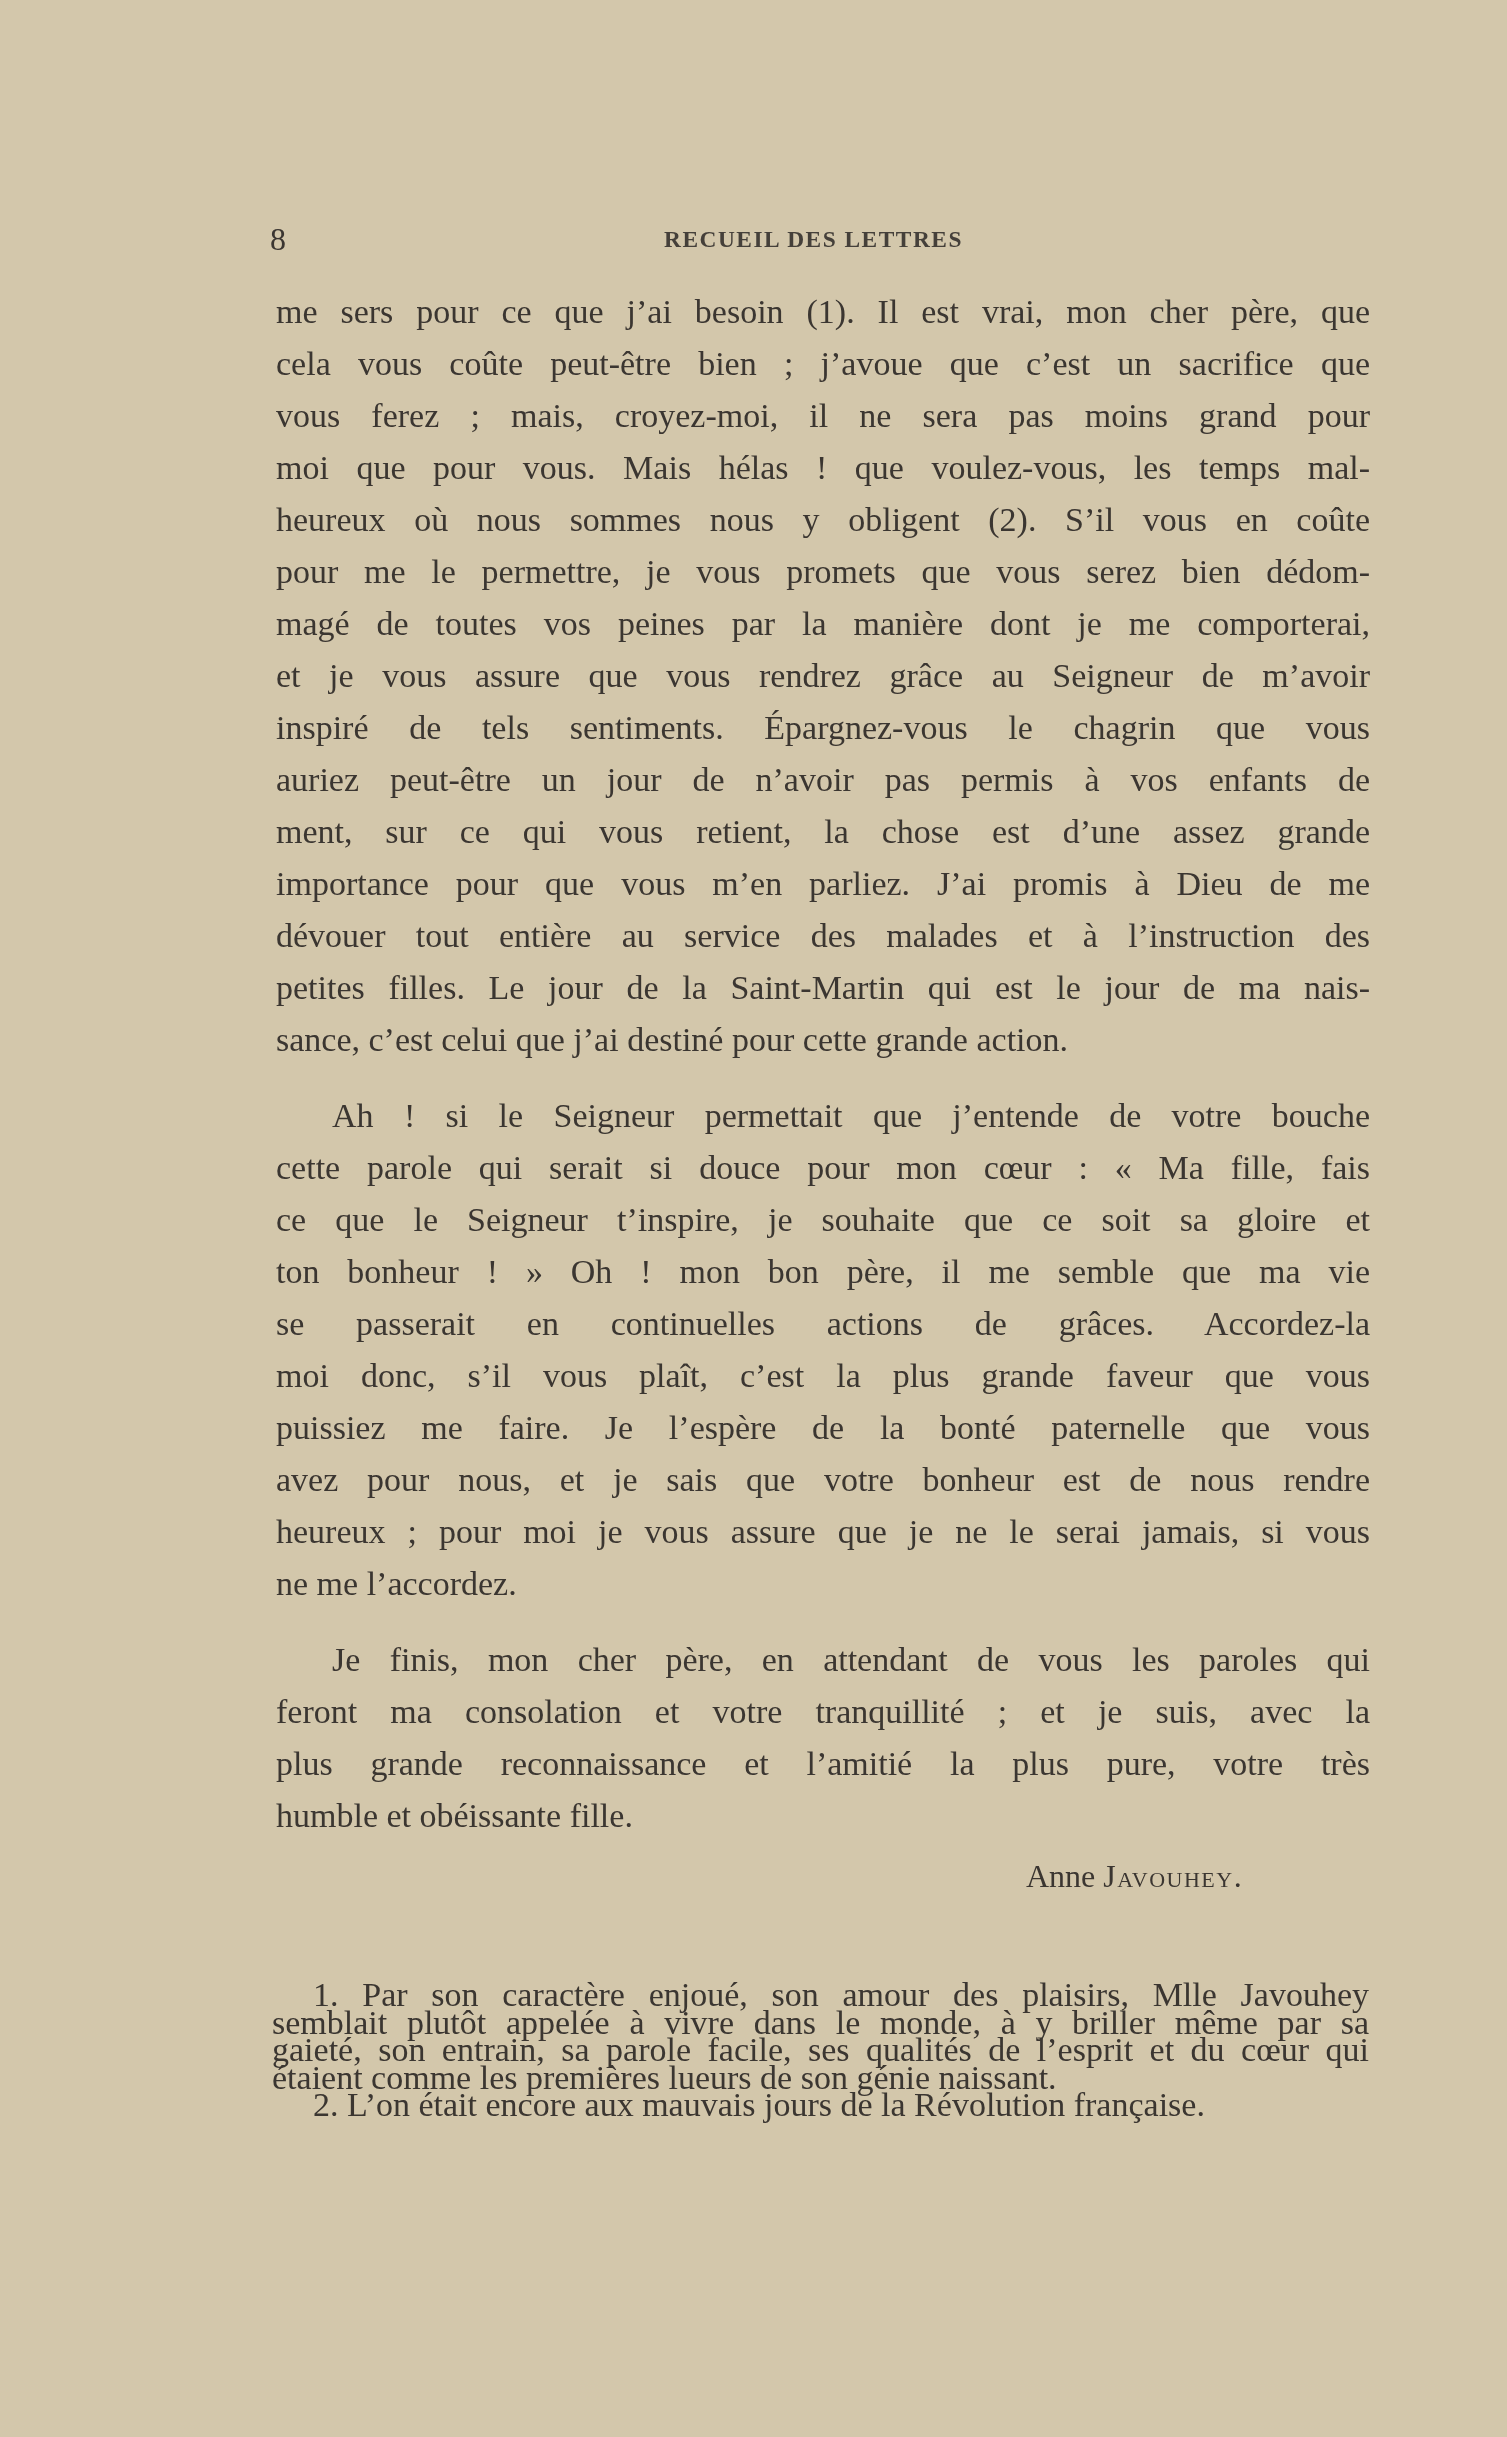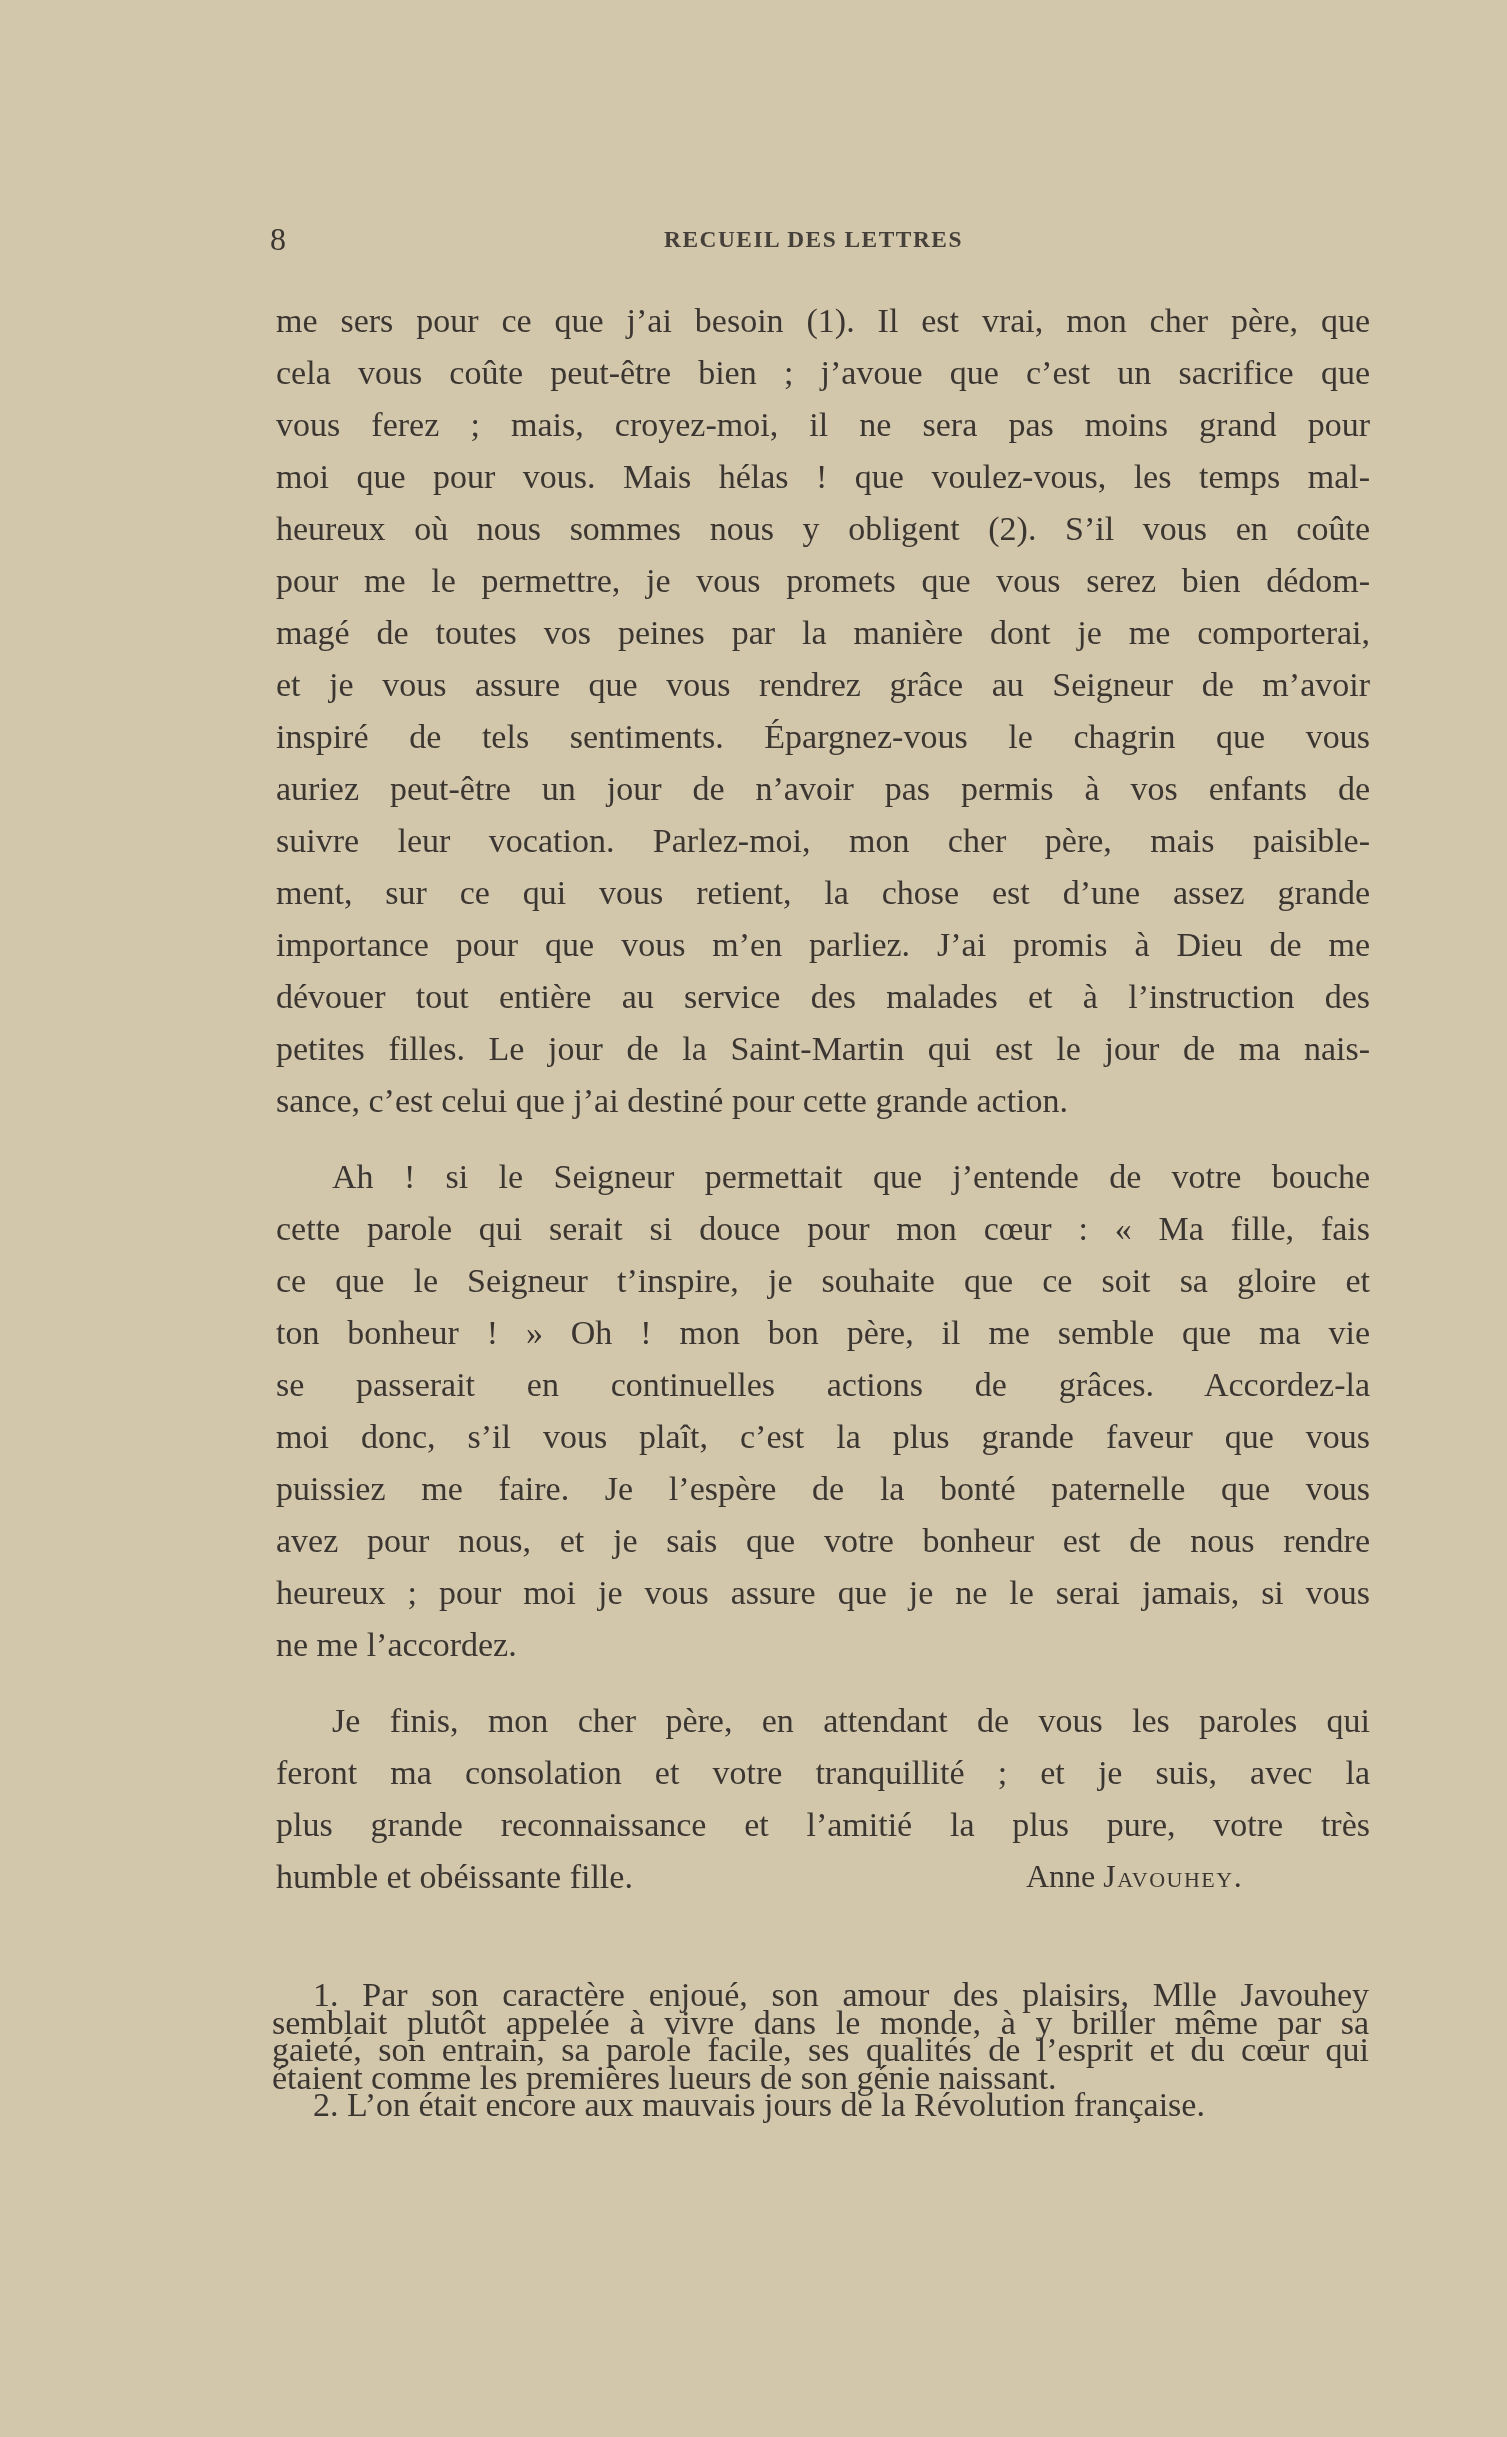--- a/index.html
+++ b/index.html
@@ -16,21 +16,21 @@
     position: absolute; left: 270px; top: 221px; width: 1099px; height: 37px;
   }
   .page-number {
     position: absolute; left: 0; top: 0; font-size: 32px; line-height: 37px;
   }
   .head-title {
     position: absolute; left: 394px; top: 4.4px; font-size: 23.4px; line-height: 29px;
     letter-spacing: 1.5px; font-weight: bold; color: #45403a; text-align: right;
   }
   .body-text {
-    position: absolute; left: 276px; top: 295px; width: 1094px;
+    position: absolute; left: 276px; top: 286px; width: 1094px;
   }
   .line {
     display: block; height: 52px; line-height: 52px;
     font-size: 34px; white-space: nowrap;
     text-align: justify; text-align-last: justify;
   }
   .line.last { text-align-last: left; }
   .line.indent { padding-left: 56px; box-sizing: border-box; margin-top: 24px; }
   .signature {
     position: absolute; left: 1026px; top: 1854px; font-size: 32px; line-height: 44px;
@@ -63,21 +63,20 @@
     <span class="line">me sers pour ce que j’ai besoin (1). Il est vrai, mon cher père, que</span>
     <span class="line">cela vous coûte peut-être bien ; j’avoue que c’est un sacrifice que</span>
     <span class="line">vous ferez ; mais, croyez-moi, il ne sera pas moins grand pour</span>
     <span class="line">moi que pour vous. Mais hélas ! que voulez-vous, les temps mal-</span>
     <span class="line">heureux où nous sommes nous y obligent (2). S’il vous en coûte</span>
     <span class="line">pour me le permettre, je vous promets que vous serez bien dédom-</span>
     <span class="line">magé de toutes vos peines par la manière dont je me comporterai,</span>
     <span class="line">et je vous assure que vous rendrez grâce au Seigneur de m’avoir</span>
     <span class="line">inspiré de tels sentiments. Épargnez-vous le chagrin que vous</span>
     <span class="line">auriez peut-être un jour de n’avoir pas permis à vos enfants de</span>
-    <span class="line">suivre leur vocation. Parlez-moi, mon cher père, mais paisible-</span>
     <span class="line">ment, sur ce qui vous retient, la chose est d’une assez grande</span>
     <span class="line">importance pour que vous m’en parliez. J’ai promis à Dieu de me</span>
     <span class="line">dévouer tout entière au service des malades et à l’instruction des</span>
     <span class="line">petites filles. Le jour de la Saint-Martin qui est le jour de ma nais-</span>
     <span class="line last">sance, c’est celui que j’ai destiné pour cette grande action.</span>
     <span class="line indent">Ah ! si le Seigneur permettait que j’entende de votre bouche</span>
     <span class="line">cette parole qui serait si douce pour mon cœur : « Ma fille, fais</span>
     <span class="line">ce que le Seigneur t’inspire, je souhaite que ce soit sa gloire et</span>
     <span class="line">ton bonheur ! » Oh ! mon bon père, il me semble que ma vie</span>
     <span class="line">se passerait en continuelles actions de grâces. Accordez-la</span>

